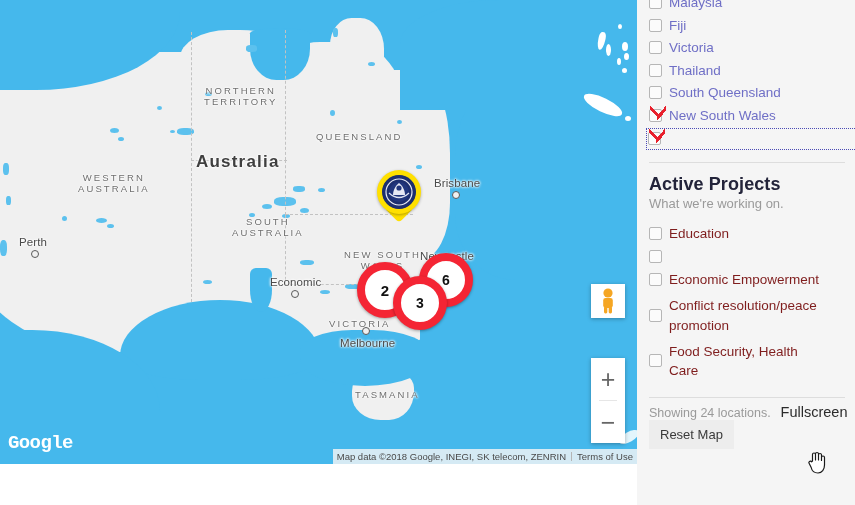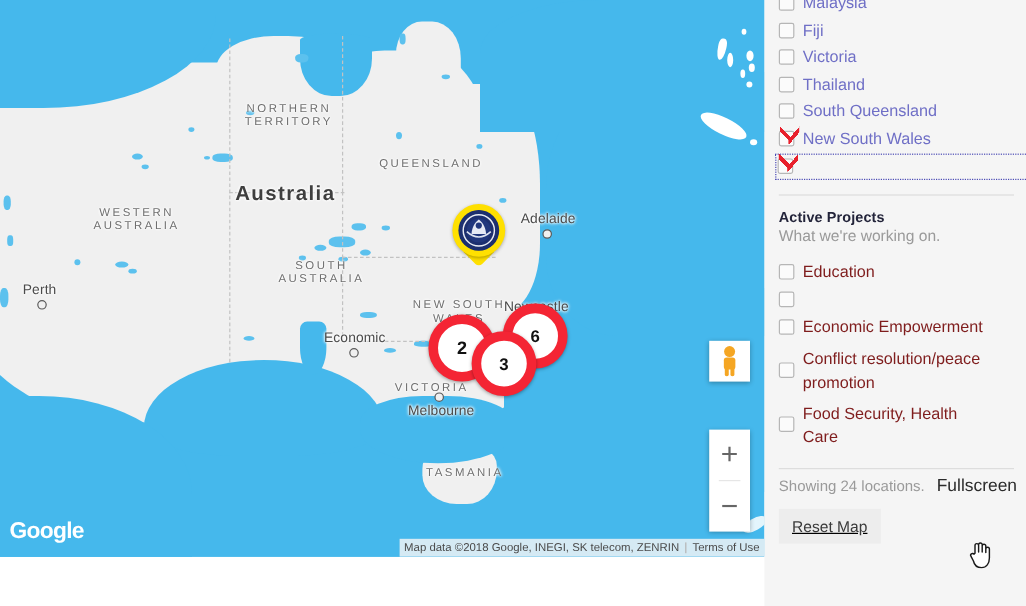--- a/index.html
+++ b/index.html
@@ -59,21 +59,21 @@
   .maplabel{position:absolute;color:#5b5b5b;white-space:nowrap;pointer-events:none;
     text-shadow:0 0 3px #ffffff,0 0 3px #ffffff,0 0 2px #ffffff;}
   .lbl-state{font-size:9.5px;letter-spacing:2.1px;font-weight:400;color:#6e6e6e;}
   .lbl-country{font-size:17px;font-weight:bold;letter-spacing:1.2px;color:#3f3f3f;}
   .lbl-city{font-size:11.5px;color:#4a4a4a;letter-spacing:.1px;}
   .citydot{position:absolute;width:6px;height:6px;border:1.3px solid #5a5a5a;
     border-radius:50%;background:#f0f0f0;}
 
   
   .glogo{position:absolute;left:8px;bottom:10px;font-size:19px;font-weight:bold;
-    color:#ffffff;letter-spacing:-.6px;font-family:Liberation Sans, sans-serif;}
+    color:#ffffff;letter-spacing:-.6px;font-family:Liberation Mono, monospace;}
   .attrib{position:absolute;right:0;bottom:0;height:15px;display:flex;align-items:center;
     background:rgba(245,245,245,.82);font-size:9.5px;color:#4a4a4a;padding:0 4px;}
   .attrib .sep{width:1px;height:9px;background:#b5b5b5;margin:0 5px;}
   .attrib a{color:#4a4a4a;text-decoration:none;}
 
   
   .pegman{position:absolute;right:12px;top:284px;width:34px;height:34px;background:#fff;
     box-shadow:0 1px 4px rgba(0,0,0,.3);display:flex;align-items:center;justify-content:center;}
   .pegman svg{display:block;}
   .zoomctl{position:absolute;right:12px;top:358px;width:34px;background:#fff;
@@ -108,28 +108,28 @@
   .chk.checked::after{content:"";position:absolute;left:0px;top:-5px;width:16px;height:15px;
     background:
       linear-gradient(45deg,transparent 0 43%,#e8202c 43% 62%,transparent 62% 100%) no-repeat 0 0/9px 15px,
       linear-gradient(-50deg,transparent 0 40%,#e8202c 40% 58%,transparent 58% 100%) no-repeat 7px 0/10px 15px;
   }
   .loc-link{font-size:13.5px;color:#6f6fc6;cursor:pointer;}
   .focus-box{outline:1px dotted #4a4ab5;outline-offset:1px;padding:2px 4px 3px 0;
     margin-left:-1px;margin-bottom:6px;}
 
   .divider-line{height:1px;background:#dddddd;margin:14px 10px 0 0;}
-  .sec-title{font-size:12px;font-weight:bold;color:#23243a;margin:11px 0 1px 0;letter-spacing:.1px;}
+  .sec-title{font-size:18px;font-weight:bold;color:#23243a;margin:11px 0 1px 0;letter-spacing:.1px;}
   .sec-sub{font-size:13px;color:#9a9a9a;margin:0 0 13px 0;}
 
   .proj-link{font-size:13.5px;color:#7f1d1d;cursor:pointer;line-height:1.42;}
   .footer-line{display:flex;align-items:baseline;margin:6px 0 0 0;}
   .showing{font-size:12.5px;color:#9a9a9a;}
   .fullscreen{font-size:14.5px;color:#2b2b2b;margin-left:10px;cursor:pointer;}
-  .btnrow{display:flex;gap:20px;margin-top:11px;text-decoration:underline;}
+  .btnrow{display:flex;gap:20px;}
   .btn{background:#ededed;border:none;color:#3a3a3a;font-size:13px;
     padding:7px 11px;cursor:pointer;font-family:inherit;}
 
   .cursor-hand{position:absolute;left:806px;top:450px;width:22px;height:24px;pointer-events:none;}
 </style>
 </head>
 <body>
 
 <div class="app">
 
@@ -226,21 +226,21 @@
       </div>
       <div class="maplabel lbl-state" style="left:329px;top:318px;">VICTORIA</div>
       <div class="maplabel lbl-state" style="left:355px;top:389px;">TASMANIA</div>
 
       <div class="maplabel lbl-city" style="left:19px;top:236px;">Perth</div>
       <div class="citydot" style="left:31px;top:250px;"></div>
       <div class="maplabel lbl-city" style="left:270px;top:276px;">Economic</div>
       <div class="citydot" style="left:291px;top:290px;"></div>
       <div class="maplabel lbl-city" style="left:340px;top:337px;">Melbourne</div>
       <div class="citydot" style="left:362px;top:327px;"></div>
-      <div class="maplabel lbl-city" style="left:434px;top:177px;">Adelaide</div>
+      <div class="maplabel lbl-city" style="left:434px;top:177px;">Brisbane</div>
       <div class="citydot" style="left:452px;top:191px;"></div>
       <div class="maplabel lbl-city" style="left:420px;top:250px;">Newcastle</div>
       <div class="maplabel lbl-city" style="left:428px;top:279px;">Sydney</div>
 
       <div class="pin">
         <div class="tail"></div>
         <div class="head"></div>
         <div class="emblem">
           <svg width="34" height="34" viewBox="0 0 34 34" aria-hidden="true">
             <circle cx="17" cy="17" r="16.5" fill="#1d2f6f"></circle>

